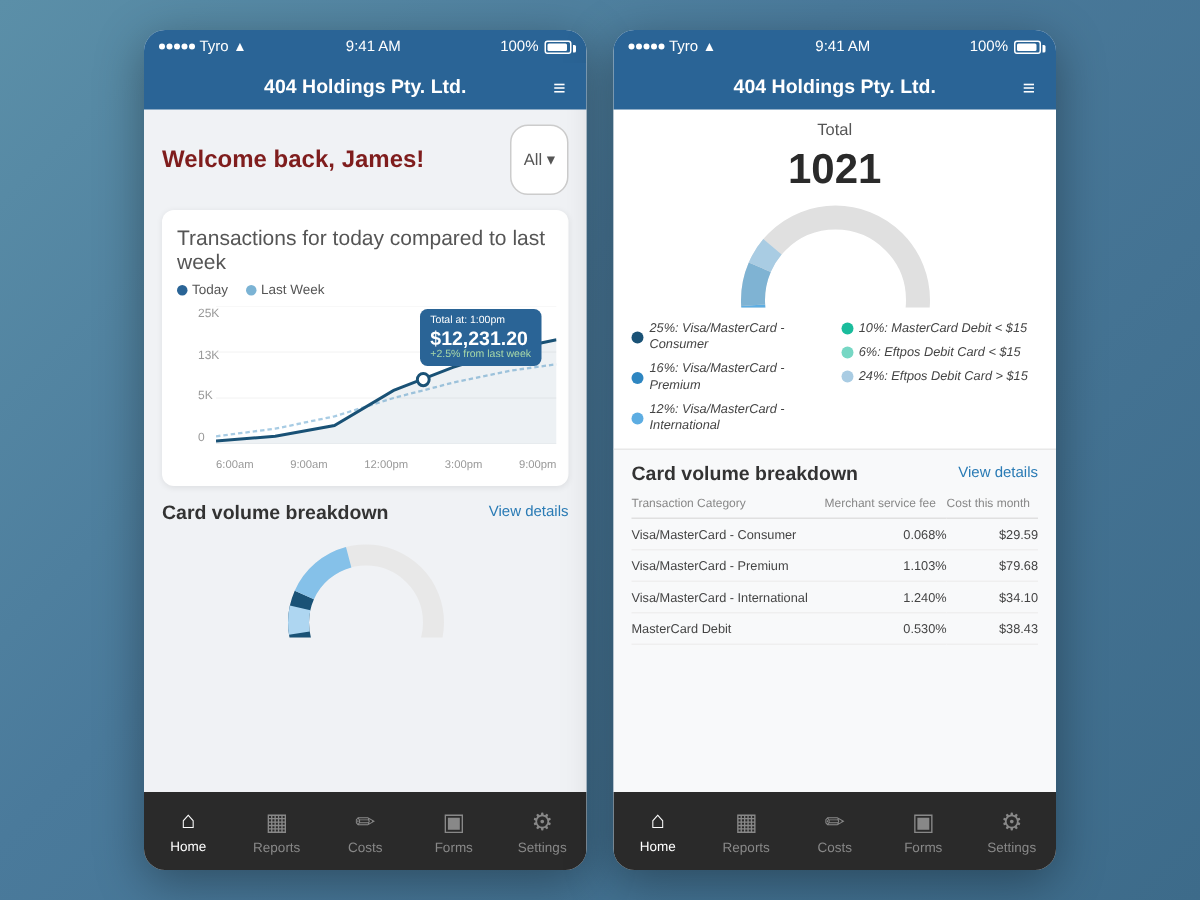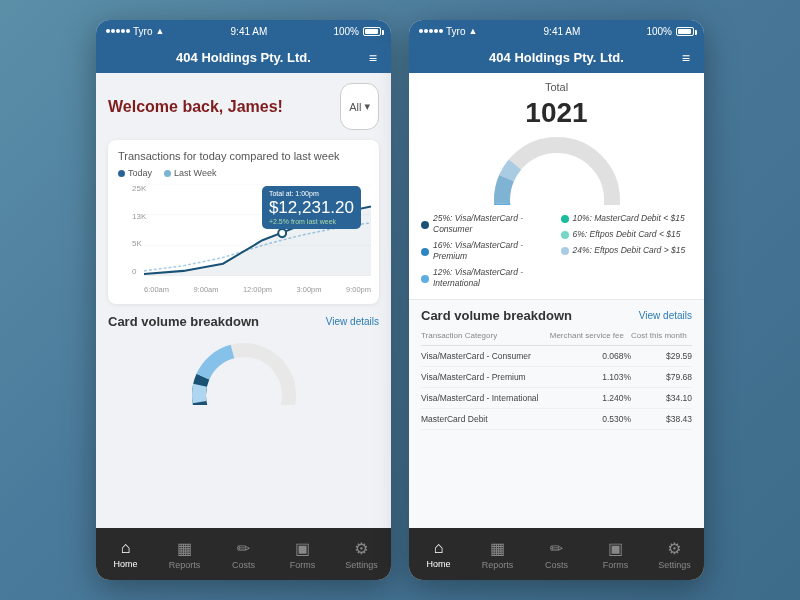--- a/index.html
+++ b/index.html
@@ -131,21 +131,21 @@
     }
 
     
     .chart-card {
       background: white;
       border-radius: 8px;
       padding: 10px;
       box-shadow: 0 1px 4px rgba(0,0,0,0.08);
     }
     .chart-header {
-      font-size: 11px;
+      font-size: 14px;
       color: #555;
       margin-bottom: 6px;
     }
     .chart-legend {
       display: flex;
       gap: 12px;
       font-size: 9px;
       color: #555;
       margin-bottom: 6px;
     }
@@ -195,21 +195,21 @@
       top: 2px;
       right: 10px;
       background: #2a6496;
       color: white;
       border-radius: 5px;
       padding: 4px 7px;
       font-size: 8px;
       z-index: 10;
     }
     .tooltip-title { font-size: 7px; margin-bottom: 1px; }
-    .tooltip-amount { font-size: 17px; font-weight: 400; }
+    .tooltip-amount { font-size: 13px; font-weight: 700; }
     .tooltip-change { font-size: 7px; color: #a8d8a8; }
 
     
     .section-header {
       display: flex;
       align-items: center;
       justify-content: space-between;
       margin-bottom: 6px;
     }
     .section-title { font-size: 13px; font-weight: 600; color: #333; }

